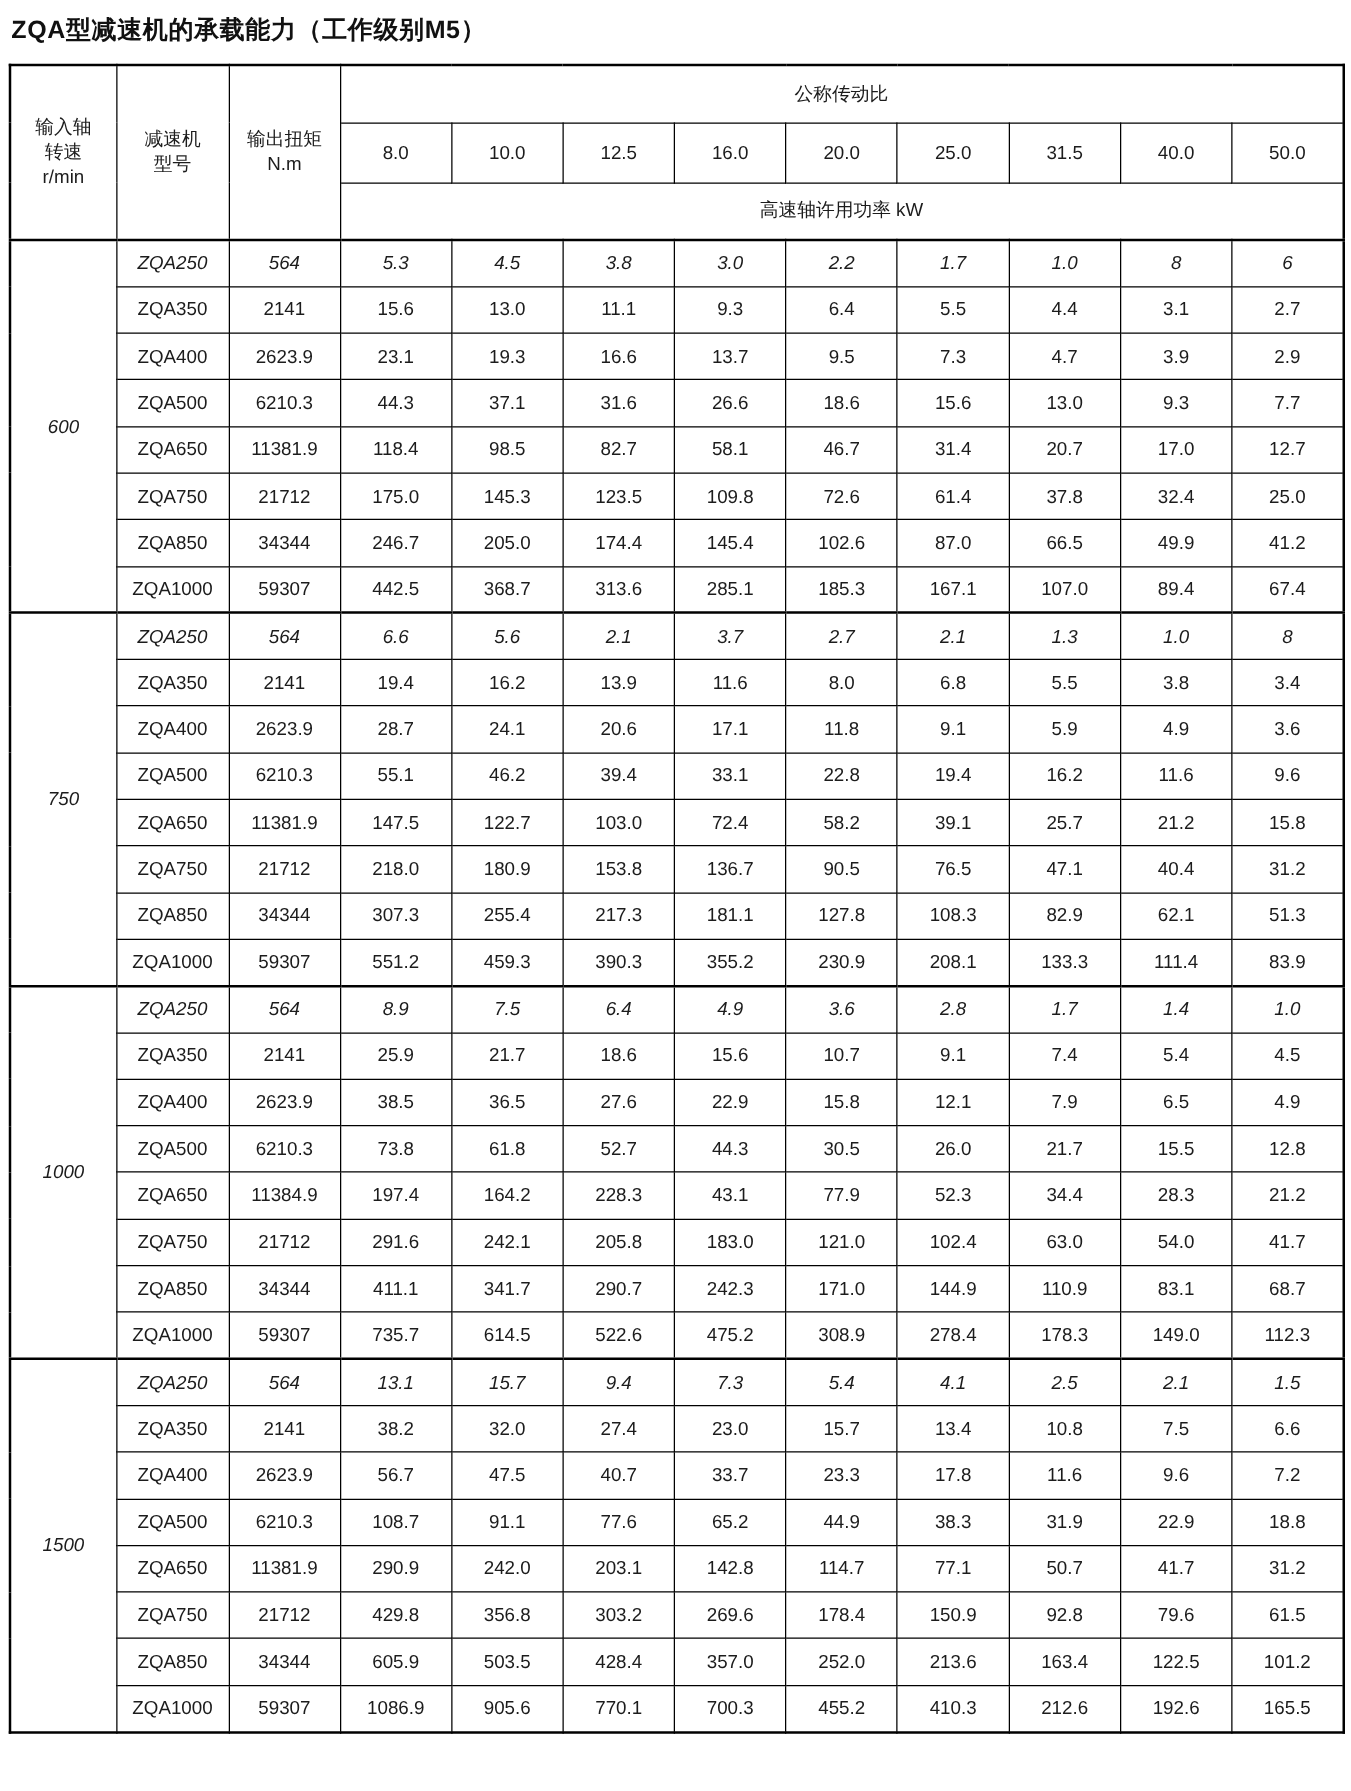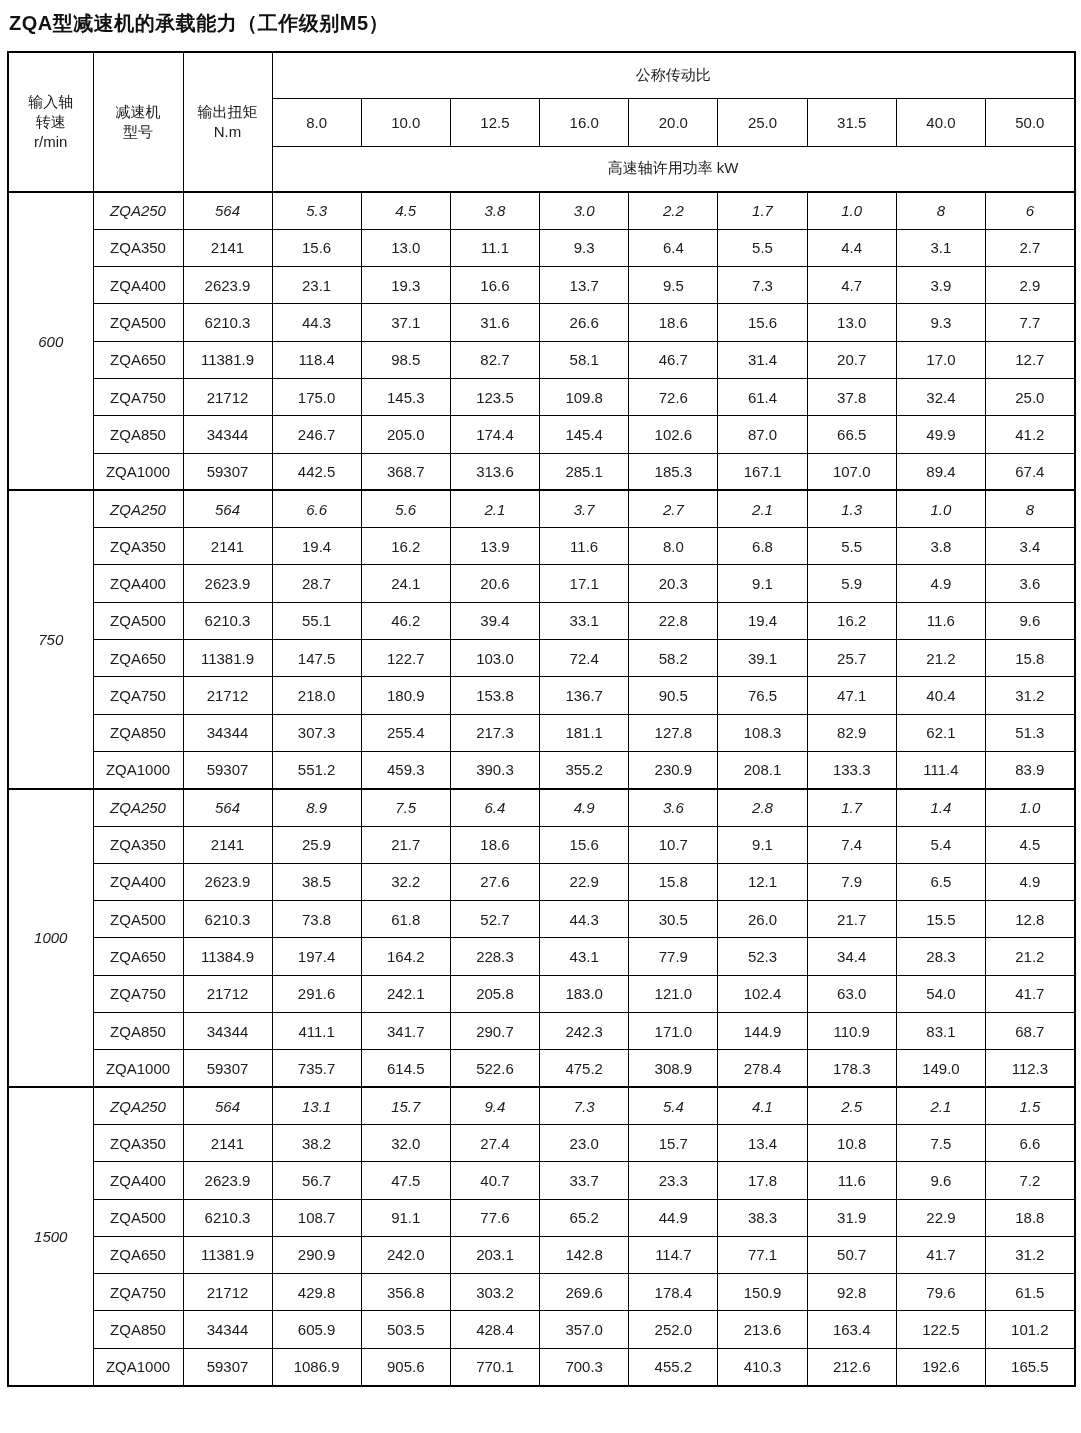--- a/index.html
+++ b/index.html
@@ -237,21 +237,21 @@
           <td>3.8</td>
           <td>3.4</td>
         </tr>
         <tr>
           <td>ZQA400</td>
           <td>2623.9</td>
           <td>28.7</td>
           <td>24.1</td>
           <td>20.6</td>
           <td>17.1</td>
-          <td>20.3</td>
+          <td>11.8</td>
           <td>9.1</td>
           <td>5.9</td>
           <td>4.9</td>
           <td>3.6</td>
         </tr>
         <tr>
           <td>ZQA500</td>
           <td>6210.3</td>
           <td>55.1</td>
           <td>46.2</td>
@@ -339,21 +339,21 @@
           <td>10.7</td>
           <td>9.1</td>
           <td>7.4</td>
           <td>5.4</td>
           <td>4.5</td>
         </tr>
         <tr>
           <td>ZQA400</td>
           <td>2623.9</td>
           <td>38.5</td>
-          <td>32.2</td>
+          <td>36.5</td>
           <td>27.6</td>
           <td>22.9</td>
           <td>15.8</td>
           <td>12.1</td>
           <td>7.9</td>
           <td>6.5</td>
           <td>4.9</td>
         </tr>
         <tr>
           <td>ZQA500</td>

